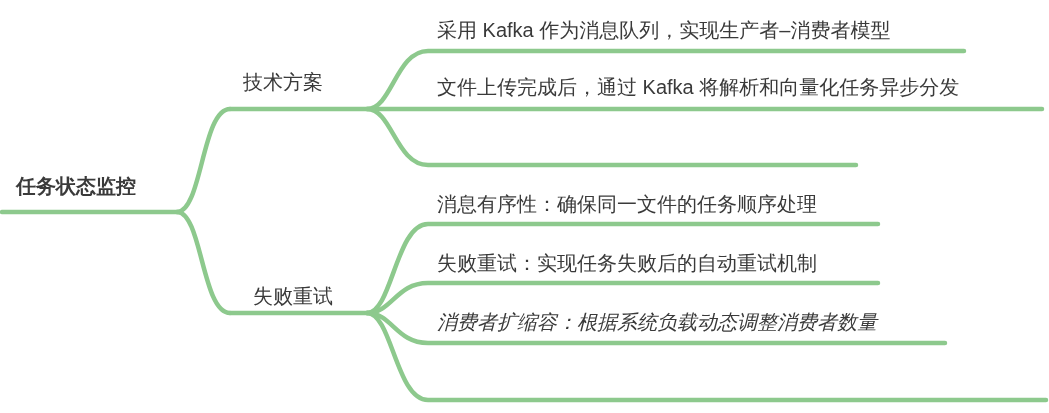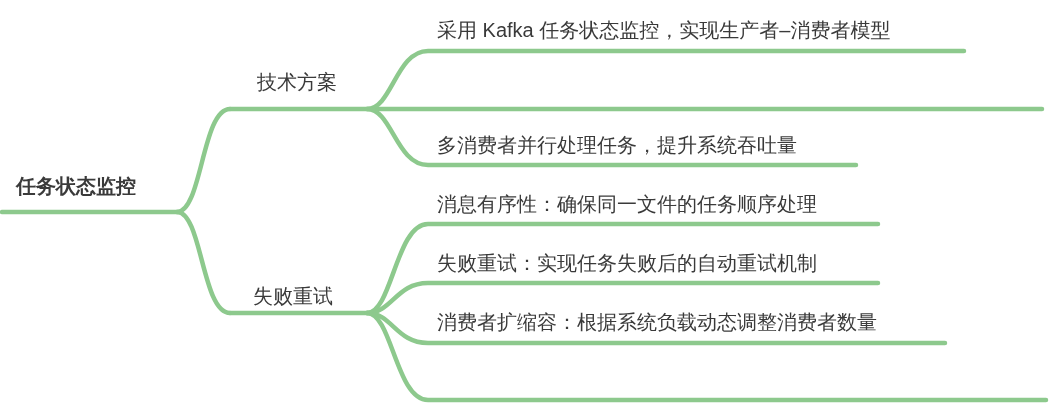--- a/index.html
+++ b/index.html
@@ -36,28 +36,28 @@
     white-space: nowrap;
     color: var(--text);
     font-size: 20px;
     line-height: 23px;
     cursor: default;
   }
   .root-label {
     left: 16px; top: 175px;
     font-weight: 700;
   }
-  .branch1-label { left: 257px; top: 71px; }
+  .branch1-label { left: 243px; top: 71px; }
   .branch2-label { left: 253px; top: 285px; }
   .leaf1-label { left: 437px; top: 19px; }
   .leaf2-label { left: 437px; top: 76px; }
   .leaf3-label { left: 437px; top: 134px; }
   .leaf4-label { left: 437px; top: 193px; }
   .leaf5-label { left: 437px; top: 252px; }
-  .leaf6-label { left: 437px; top: 311px; }
+  .leaf6-label { left: 437px; top: 311px; font-style: italic; }
   .leaf7-label { left: 437px; top: 368px; }
 </style>
 </head>
 <body>
 
 <div class="canvas">
 
   <svg class="edges" viewBox="0 0 1049 413" xmlns="http://www.w3.org/2000/svg">
 
     <path d="M 2 212 L 177 212"></path>
@@ -82,24 +82,24 @@
 
     <path d="M 367 313 C 392 313 396 400 428 400 L 1046 400"></path>
   </svg>
 
   <div class="node-label root-label">任务状态监控</div>
 
   <div class="node-label branch1-label">技术方案</div>
 
   <div class="node-label branch2-label">失败重试</div>
 
-  <div class="node-label leaf1-label">采用 Kafka 任务状态监控，实现生产者–消费者模型</div>
+  <div class="node-label leaf1-label">采用 Kafka 作为消息队列，实现生产者–消费者模型</div>
 
+  <div class="node-label leaf2-label">文件上传完成后，通过 Kafka 将解析和向量化任务异步分发</div>
 
-  <div class="node-label leaf3-label">多消费者并行处理任务，提升系统吞吐量</div>
 
   <div class="node-label leaf5-label">失败重试：实现任务失败后的自动重试机制</div>
 
   <div class="node-label leaf4-label">消息有序性：确保同一文件的任务顺序处理</div>
 
   <div class="node-label leaf6-label">消费者扩缩容：根据系统负载动态调整消费者数量</div>
 
 
 </div>
 

